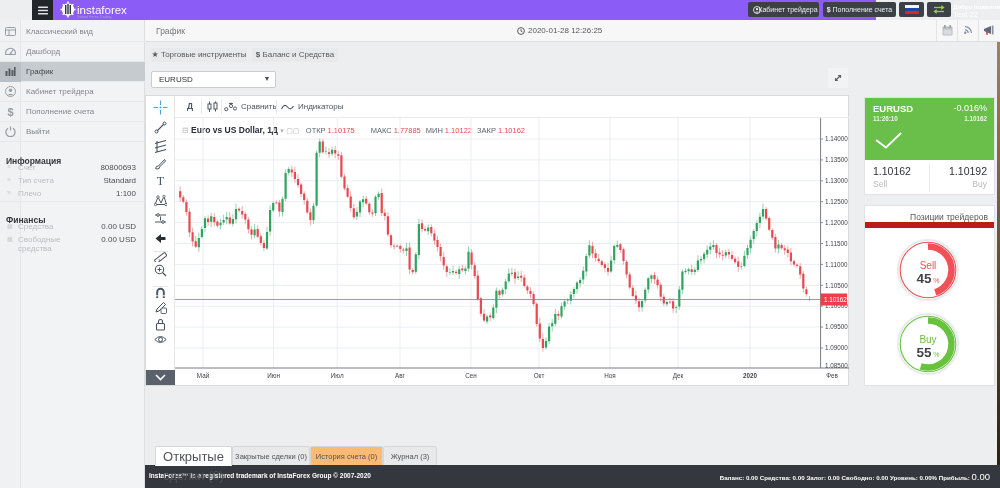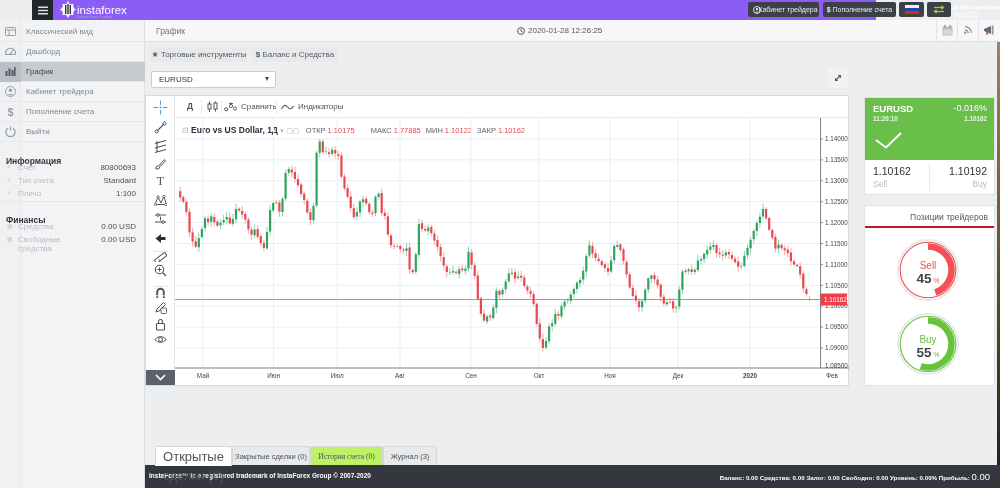--- a/index.html
+++ b/index.html
@@ -468,21 +468,21 @@
   <div style="position:absolute; left:0; top:62px; width:129px; height:34px; background:#fff;">
     <div style="position:absolute; left:64px; top:3px; width:1px; height:28px; background:#e8eaec;"></div>
     <div style="position:absolute; left:8px; top:5px; font-size:10.5px; color:#2e3338;">1.10162</div>
     <div style="position:absolute; left:8px; top:19px; font-size:8.5px; color:#b6babf;">Sell</div>
     <div style="position:absolute; right:7px; top:5px; font-size:10.5px; color:#2e3338;">1.10192</div>
     <div style="position:absolute; right:7px; top:19px; font-size:8.5px; color:#b6babf; text-align:right;">Buy</div>
   </div>
 </div>
 
 <div style="position:absolute; left:865px; top:206px; width:129px; height:179px; background:#fff; box-shadow:0 0 0 1px #e0e2e4;">
-  <div style="position:absolute; left:0; top:0; width:129px; height:22px; border-bottom:2px solid #b91c1c; font-size:8.5px; color:#53585e; text-align:center; line-height:22px;padding-left:39px;">Позиции трейдеров</div>
+  <div style="position:absolute; left:0; top:0; width:129px; height:22px; border-bottom:6px solid #b91c1c; font-size:8.5px; color:#53585e; text-align:center; line-height:22px;padding-left:39px;">Позиции трейдеров</div>
 
   <div style="position:absolute; left:32px; top:33px; width:62px; height:62px;">
     <svg width="62" height="62" viewBox="0 0 62 62">
       <circle cx="31" cy="31" r="30" fill="none" stroke="#e9eaeb" stroke-width="2"></circle>
       <circle cx="31" cy="31" r="27.8" fill="#fff" stroke="#f25056" stroke-width="1.1"></circle>
       <path d="M31.00 7.50 A23.5 23.5 0 0 1 38.26 53.35" fill="none" stroke="#f25056" stroke-width="6.5"></path>
     </svg>
     <div style="position:absolute; left:0; top:21px; width:62px; text-align:center; font-size:10px; color:#f25056;">Sell</div>
     <div style="position:absolute; left:0; top:32px; width:62px; text-align:center; font-size:13.5px; font-weight:bold; color:#3f444a;">45<span style="font-size:7px; font-weight:normal; color:#f25056;"> %</span></div>
   </div>
@@ -493,19 +493,19 @@
       <circle cx="31" cy="31" r="27.8" fill="#fff" stroke="#67c23c" stroke-width="1.1"></circle>
       <path d="M31.00 7.50 A23.5 23.5 0 1 1 23.74 53.35" fill="none" stroke="#67c23c" stroke-width="6.5"></path>
     </svg>
     <div style="position:absolute; left:0; top:21px; width:62px; text-align:center; font-size:10px; color:#67c23c;">Buy</div>
     <div style="position:absolute; left:0; top:32px; width:62px; text-align:center; font-size:13.5px; font-weight:bold; color:#3f444a;">55<span style="font-size:7px; font-weight:normal; color:#67c23c;"> %</span></div>
   </div>
 </div>
 
 <div style="position:absolute; left:155px; top:446px; width:77px; height:20px; font-size:13px; line-height:19px; text-align:center; border-radius:2px 2px 0 0; background:#fff; border:1px solid #d5d8da; border-bottom:1px solid #fff; color:#4e545a; z-index:2;">Открытые сделки (0)</div>
 <div style="position:absolute; left:232px; top:446px; width:78px; height:20px; font-size:7.5px; line-height:19px; text-align:center; border-radius:2px 2px 0 0; background:#e7e9ea; border:1px solid #d5d8da; color:#4e545a;">Закрытые сделки (0)</div>
-<div style="position:absolute; left:310px; top:446px; width:73px; height:20px; font-size:7.5px; line-height:19px; text-align:center; border-radius:2px 2px 0 0; background:#bef264; border:1px solid #d5d8da; color:#4e545a;font-family:Liberation Serif, serif;">История счета (0)</div>
+<div style="position:absolute; left:310px; top:446px; width:73px; height:20px; font-size:7.5px; line-height:19px; text-align:center; border-radius:2px 2px 0 0; background:#fdba74; border:1px solid #d5d8da; color:#4e545a;">История счета (0)</div>
 <div style="position:absolute; left:383px; top:446px; width:54px; height:20px; font-size:7.5px; line-height:19px; text-align:center; border-radius:2px 2px 0 0; background:#e7e9ea; border:1px solid #d5d8da; color:#4e545a;">Журнал (3)</div>
 
 <div style="position:absolute; left:145px; top:465px; width:855px; height:23px; background:#34383e;">
   <div style="position:absolute; left:4px; top:7px; font-size:6.5px; font-weight:bold; color:#fff;">InstaForex™ is a registered trademark of InstaForex Group © 2007-2020</div>
   <div style="position:absolute; right:10px; top:4px; font-size:6.2px; font-weight:bold; color:#fff; line-height:15px;">Баланс: 0.00 Средства: 0.00 Залог: 0.00 Свободно: 0.00 Уровень: 0.00% Прибыль: <span style="font-size:9.5px; font-weight:normal;">0.00</span></div>
 </div>
 
 </body></html>

